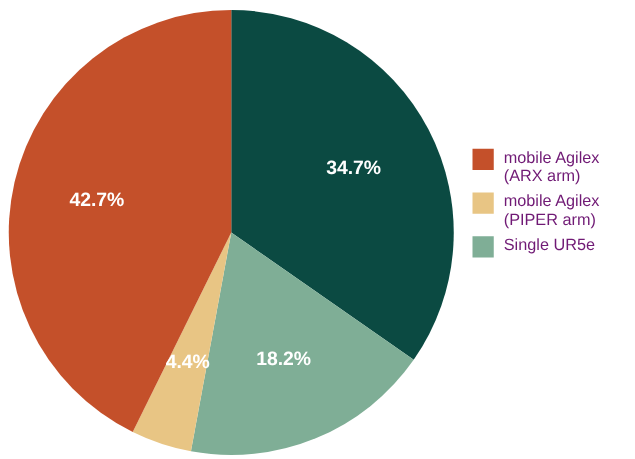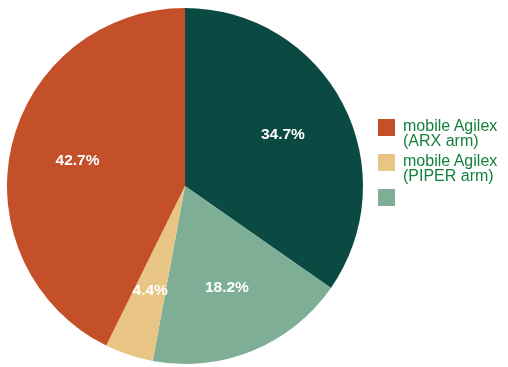--- a/index.html
+++ b/index.html
@@ -57,23 +57,23 @@
   .legend-swatch {
     width: 17px;
     height: 17px;
     flex: 0 0 17px;
     margin-top: 1px;
     margin-right: 8px;
   }
 
   .legend-label {
     font-family: "Liberation Sans", sans-serif;
-    font-size: 16px;
+    font-size: 13px;
     line-height: 15px;
-    color: #15803d;
+    color: #701a75;
     white-space: pre-line;
   }
 </style>
 </head>
 <body>
 
 <div id="chart-root">
 
   <svg id="pie-svg" viewBox="0 0 508 367">
     <g id="slices-group">
@@ -96,16 +96,17 @@
         <span class="legend-label">mobile Agilex
 (ARX arm)</span>
       </div>
       <div class="legend-item">
         <span class="legend-swatch" style="background: rgb(232, 197, 132);"></span>
         <span class="legend-label">mobile Agilex
 (PIPER arm)</span>
       </div>
       <div class="legend-item">
         <span class="legend-swatch" style="background: rgb(127, 174, 150);"></span>
+        <span class="legend-label">Single UR5e</span>
       </div>
     </div>
 
 </div>
 
 </body></html>

